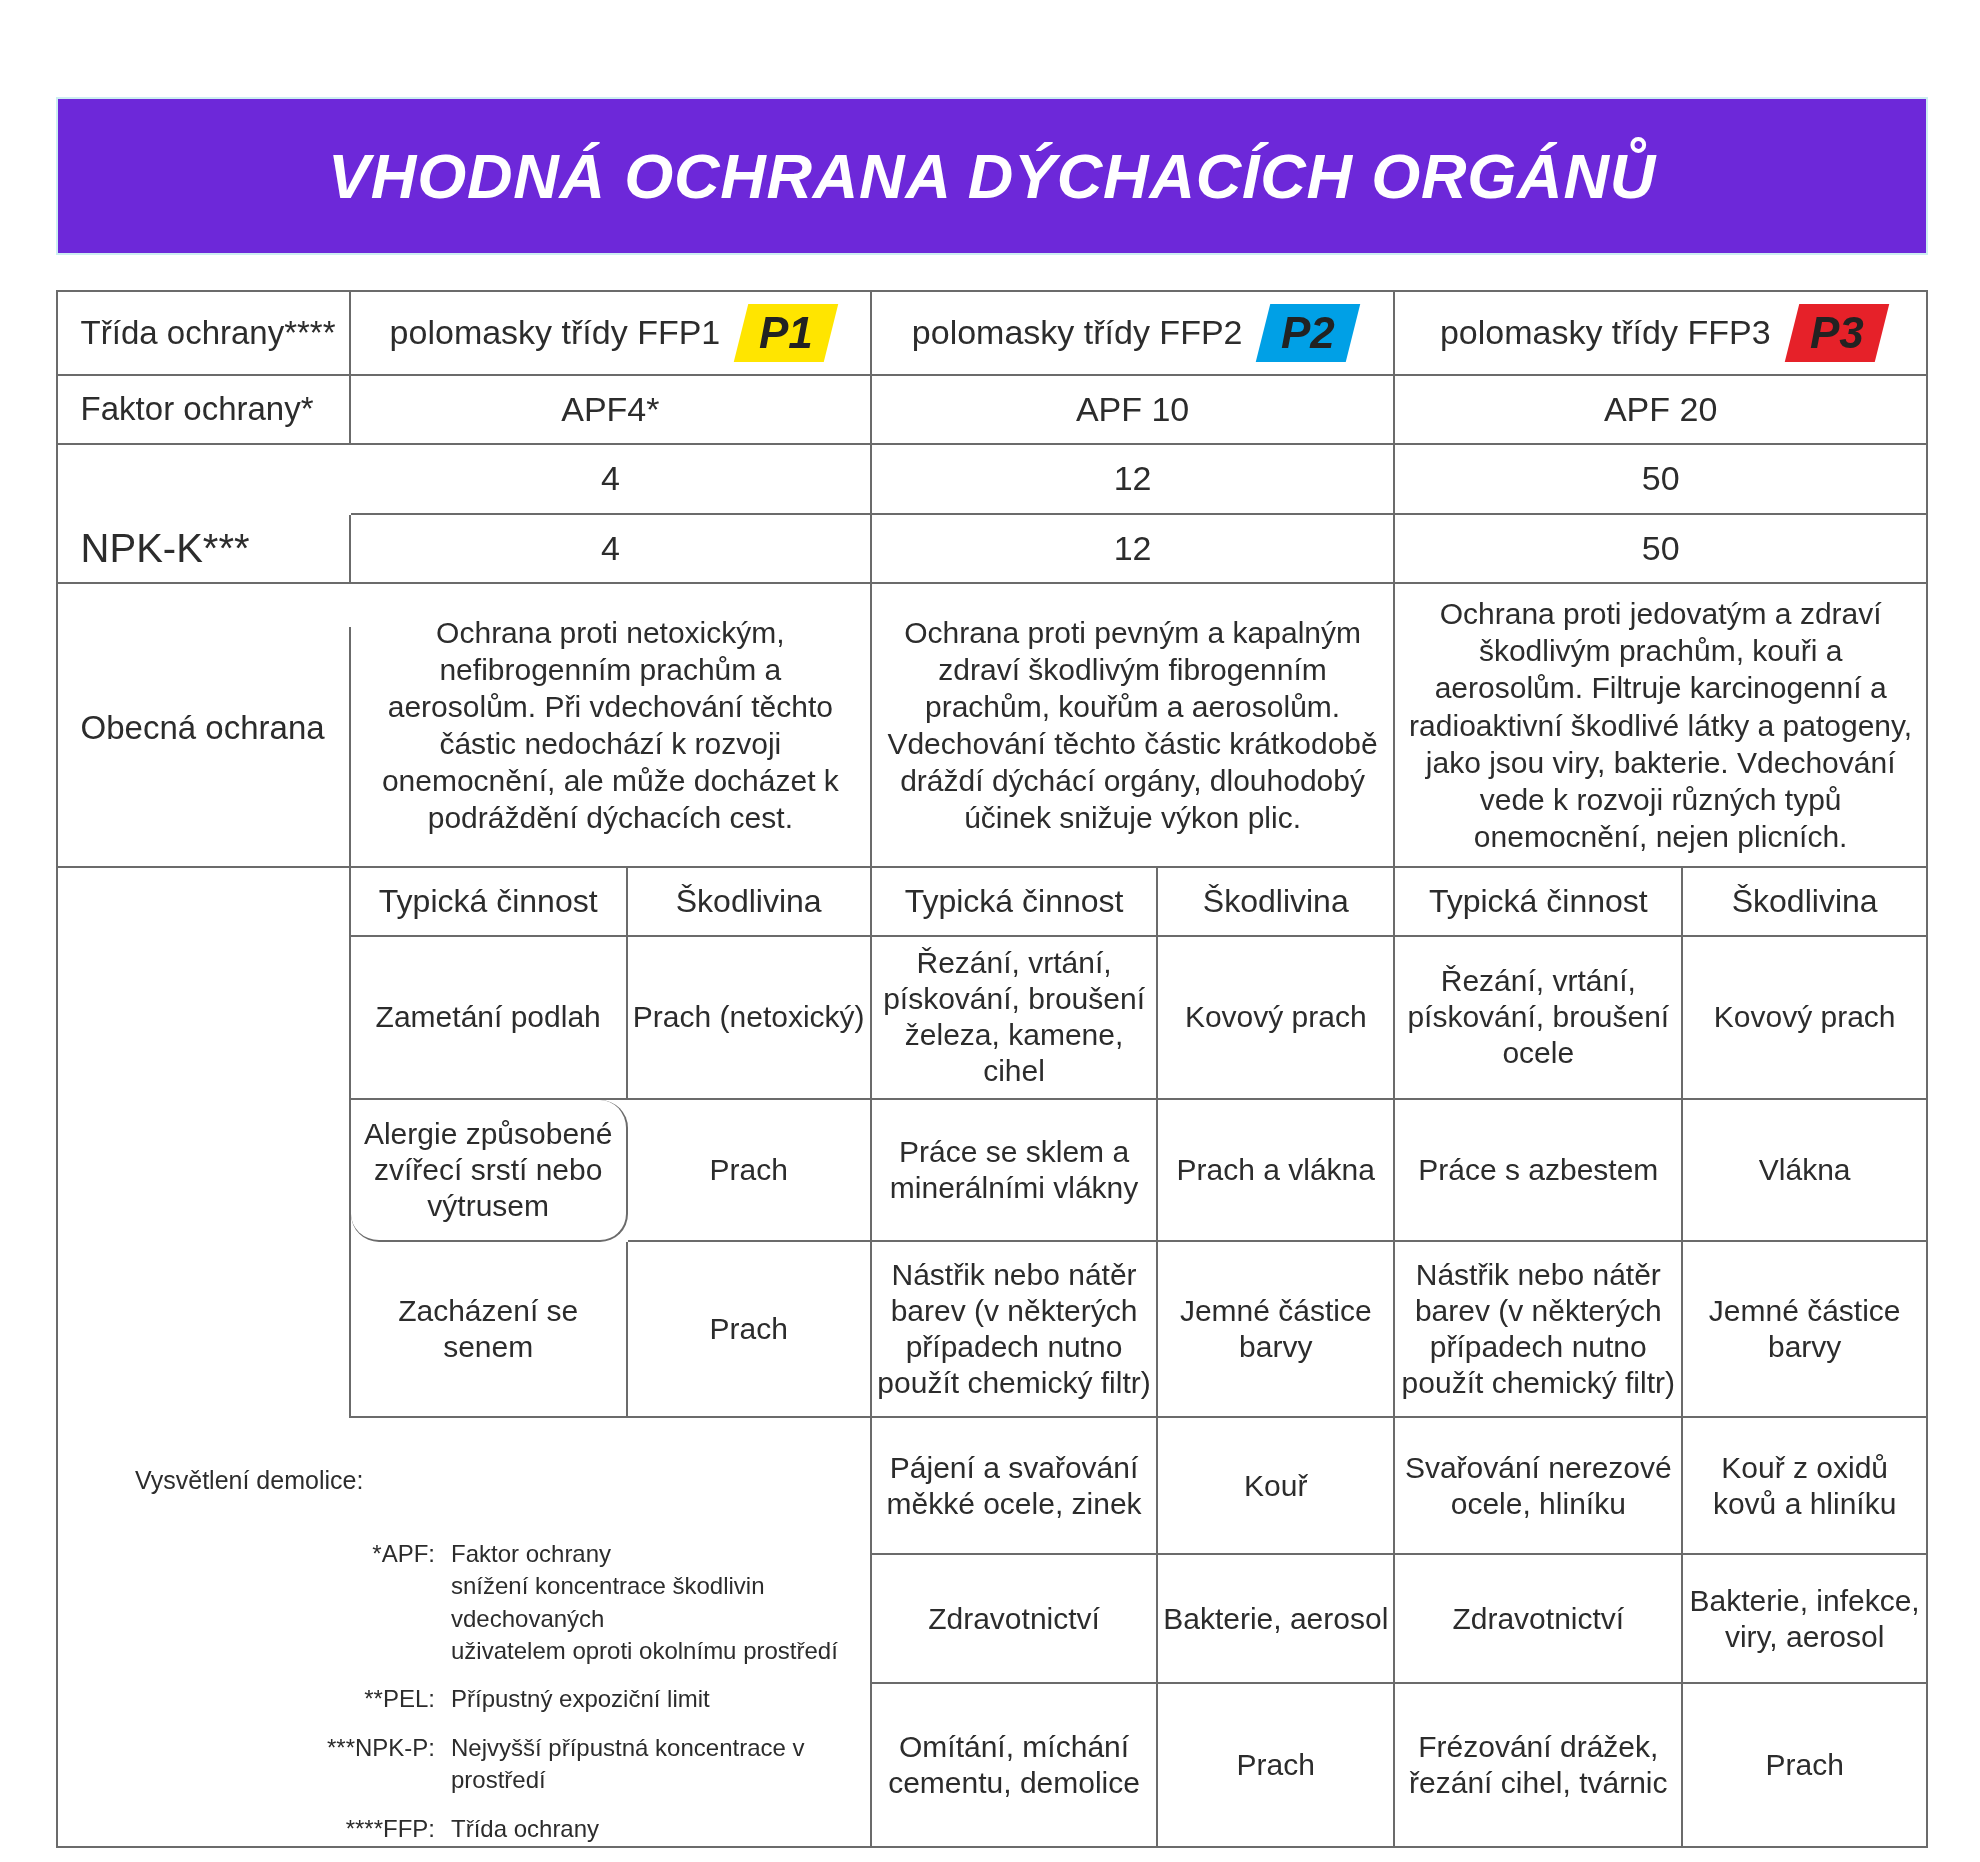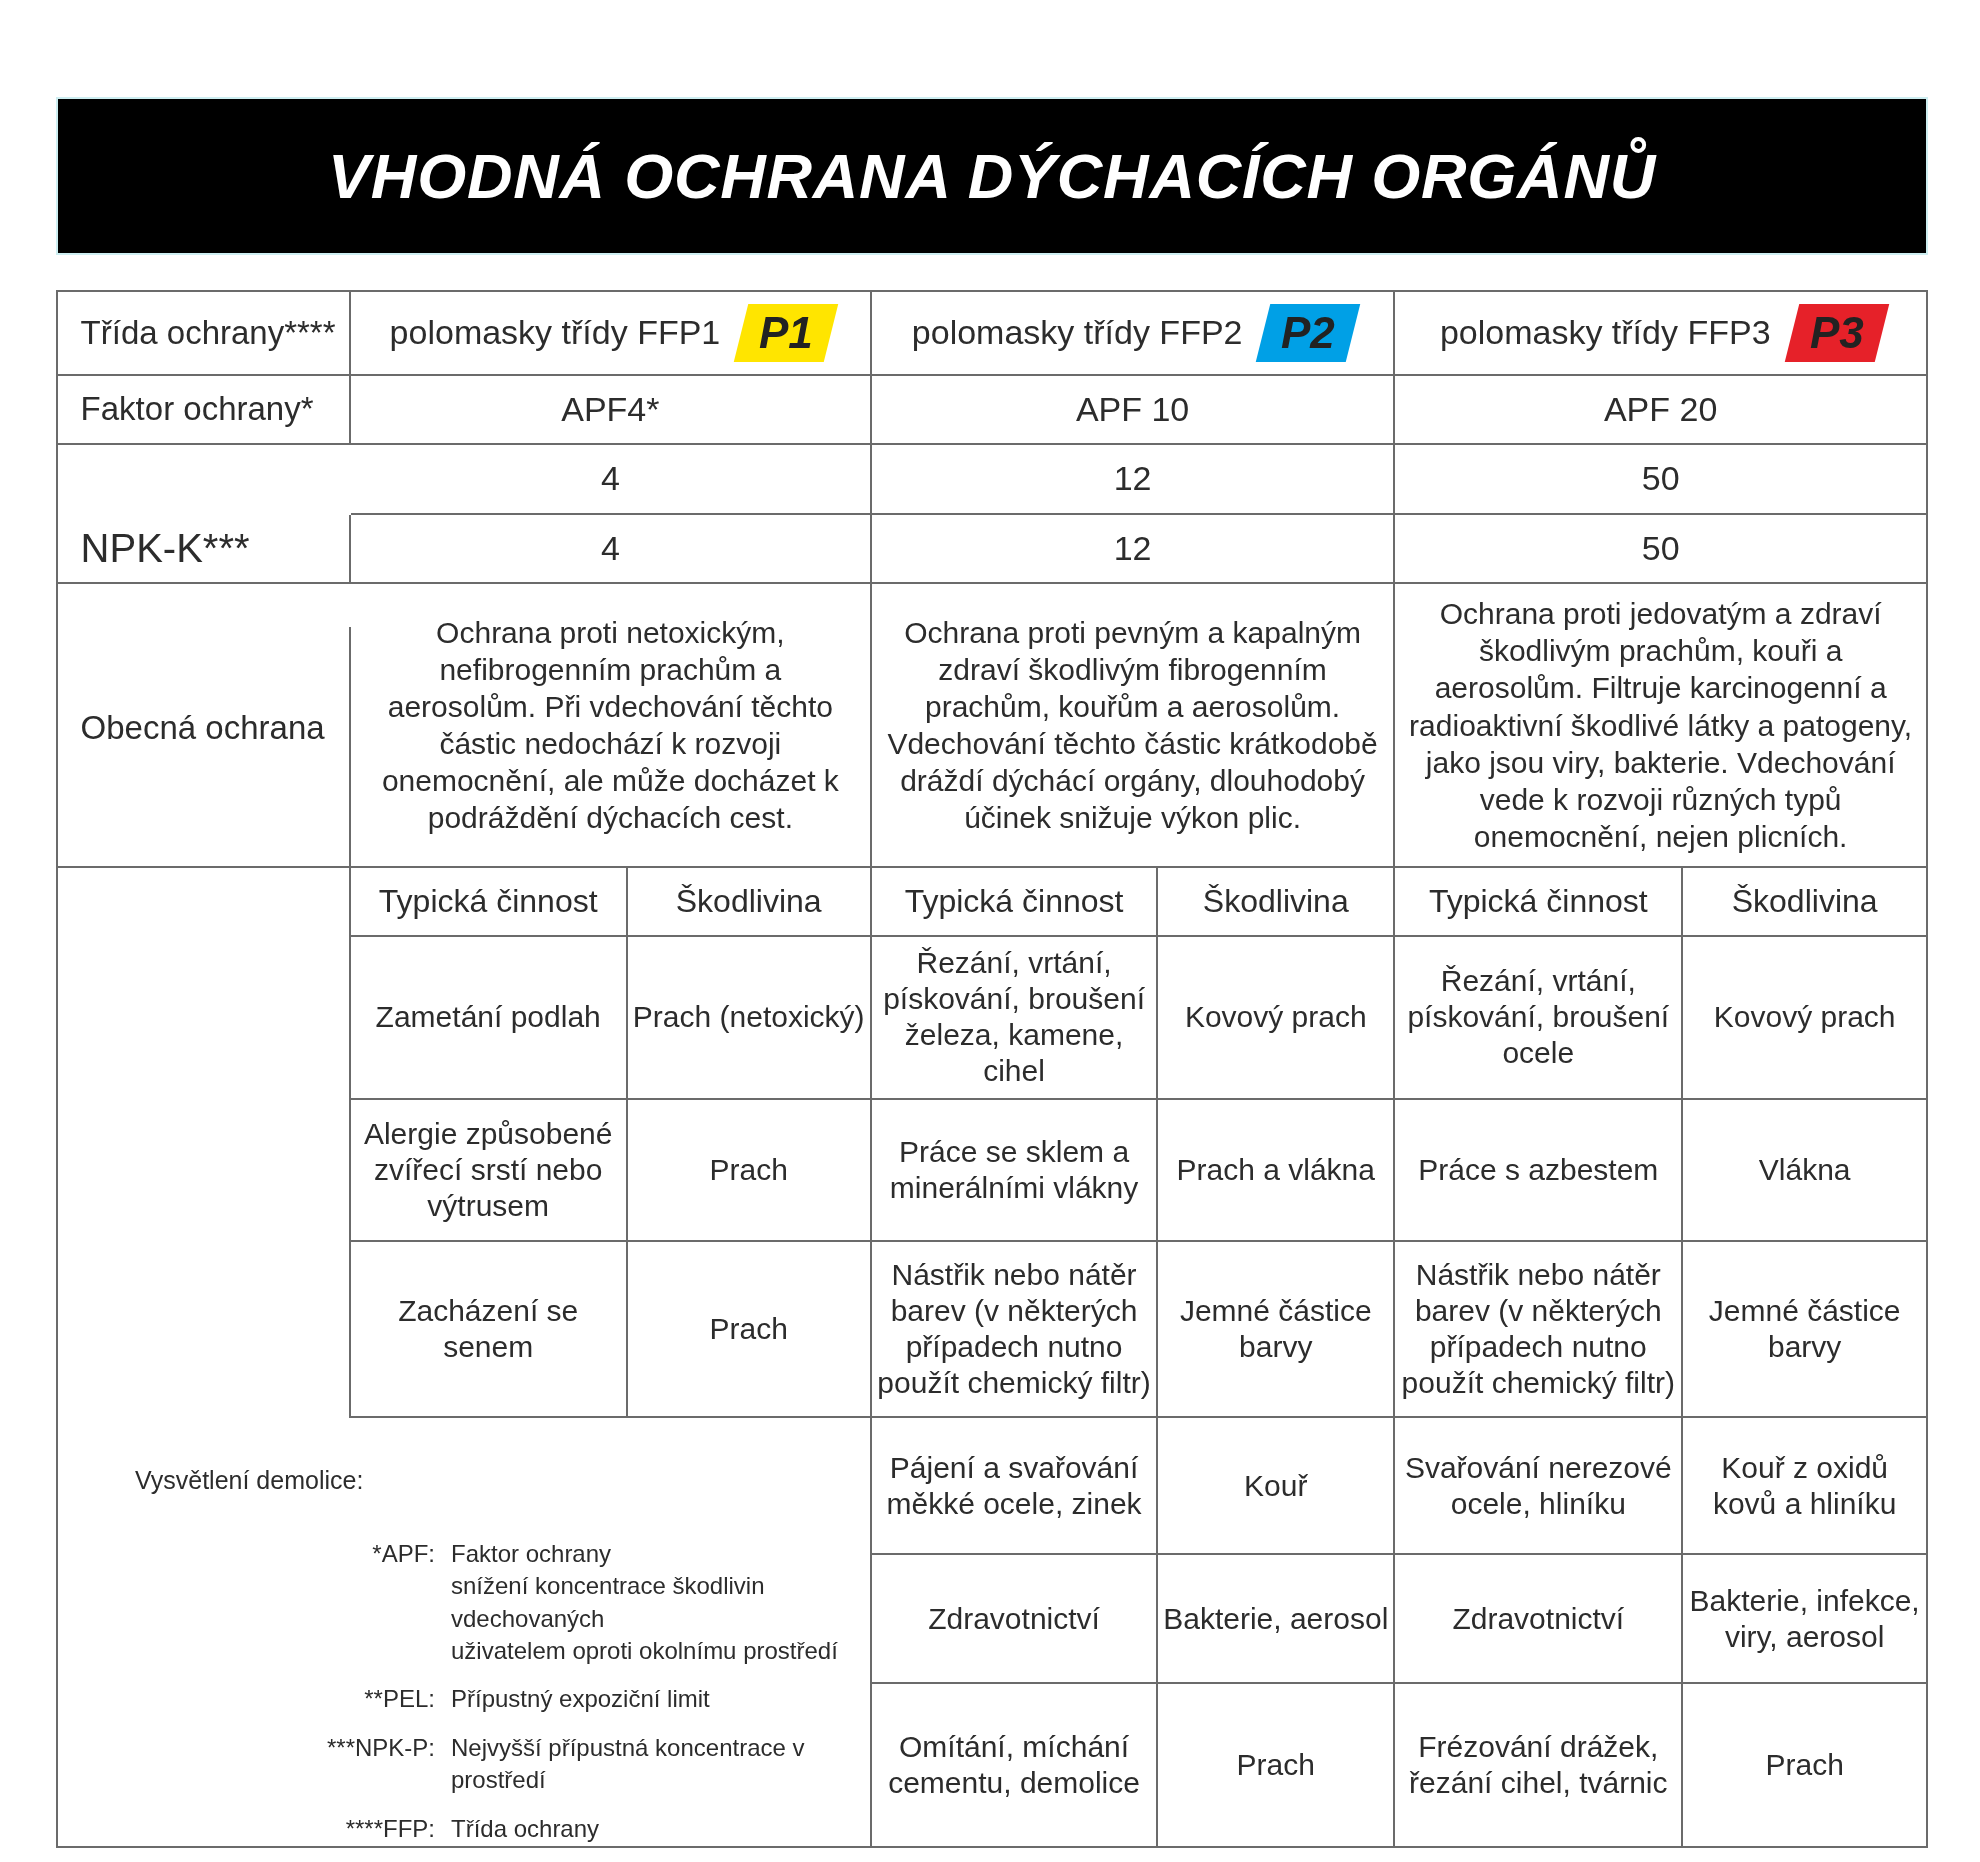--- a/index.html
+++ b/index.html
@@ -47,21 +47,21 @@
   .legend-grid{display:grid;grid-template-columns:377px auto;column-gap:13px;
     row-gap:19.3px;margin-top:42px;font-size:24px;line-height:1.35;gap:16px;}
   .legend-grid .abbr{text-align:right;}
   .legend-grid .ltxt{text-align:left;white-space:pre-line;}
 </style>
 </head>
 <body>
 
 <div class="stage">
 
-  <div class="banner" style="background: #000000;">
+  <div class="banner" style="background: #6d28d9;">
     <div class="title">VHODNÁ OCHRANA DÝCHACÍCH ORGÁNŮ</div>
   </div>
 
   <div class="tbl">
 
     <div class="cell rowlabel" style="grid-column:1;grid-row:1;">Třída ochrany****</div>
     <div class="cell classname" style="grid-column:2/4;grid-row:1;">
       <span>polomasky třídy FFP1</span>
       <span class="badge" style="background: rgb(255, 229, 0);"><span>P1</span></span>
     </div>
@@ -102,21 +102,21 @@
     <div class="cell subhdr" style="grid-column:6;grid-row:6;">Typická činnost</div>
     <div class="cell subhdr no-br" style="grid-column:7;grid-row:6;">Škodlivina</div>
 
     <div class="cell act" style="grid-column:2;grid-row:7;">Zametání podlah</div>
     <div class="cell act" style="grid-column:3;grid-row:7;">Prach (netoxický)</div>
     <div class="cell act" style="grid-column:4;grid-row:7;">Řezání, vrtání, pískování, broušení železa, kamene, cihel</div>
     <div class="cell act" style="grid-column:5;grid-row:7;">Kovový prach</div>
     <div class="cell act" style="grid-column:6;grid-row:7;">Řezání, vrtání, pískování, broušení ocele</div>
     <div class="cell act no-br" style="grid-column:7;grid-row:7;">Kovový prach</div>
 
-    <div class="cell act" style="grid-column:2;grid-row:8;">Alergie způsobené zvířecí srstí nebo výtrusem</div>
+    <div class="cell act" style="grid-column:2;grid-row:8;border-radius:28px;">Alergie způsobené zvířecí srstí nebo výtrusem</div>
     <div class="cell act" style="grid-column:3;grid-row:8;">Prach</div>
     <div class="cell act" style="grid-column:4;grid-row:8;">Práce se sklem a minerálními vlákny</div>
     <div class="cell act" style="grid-column:5;grid-row:8;">Prach a vlákna</div>
     <div class="cell act" style="grid-column:6;grid-row:8;">Práce s azbestem</div>
     <div class="cell act no-br" style="grid-column:7;grid-row:8;">Vlákna</div>
 
     <div class="cell act" style="grid-column:2;grid-row:9;">Zacházení se senem</div>
     <div class="cell act" style="grid-column:3;grid-row:9;">Prach</div>
     <div class="cell act" style="grid-column:4;grid-row:9;">Nástřik nebo nátěr barev (v některých případech nutno použít chemický filtr)</div>
     <div class="cell act" style="grid-column:5;grid-row:9;">Jemné částice barvy</div>

